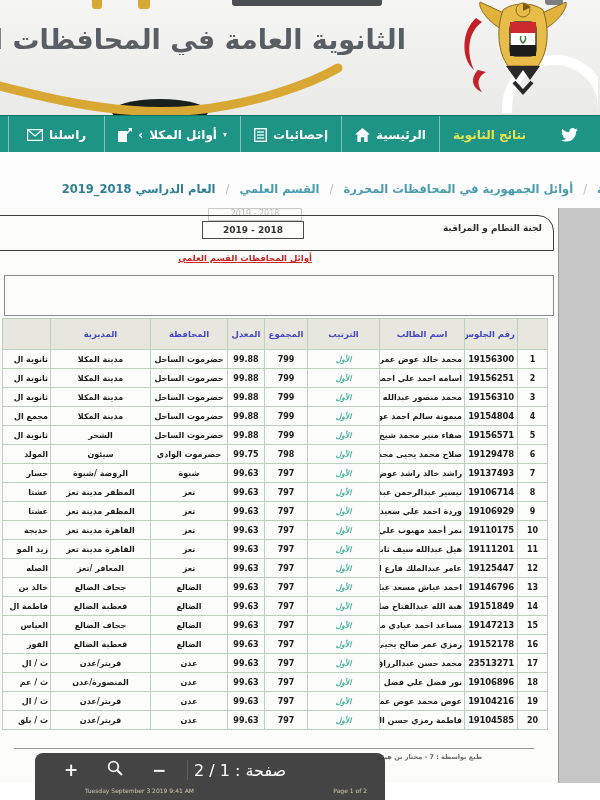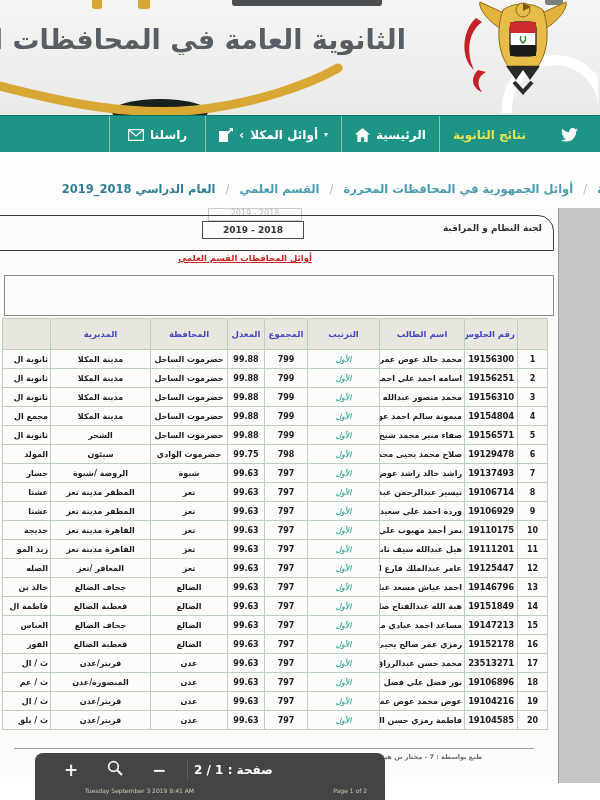--- a/index.html
+++ b/index.html
@@ -63,21 +63,21 @@
 
   .foot-line{position:absolute;left:14px;top:540px;width:520px;border-top:1px solid #9b9b9b;}
   .foot-print{position:absolute;right:76px;top:545px;direction:rtl;font-size:6.5px;color:#6b6b6b;font-weight:bold;}
 
   
   .toolbar{position:absolute;left:35px;top:753px;width:350px;height:60px;background:rgba(52,52,52,.92);
     border-radius:8px;color:#fff;}
   .tb-row{display:flex;align-items:center;height:34px;padding:0 14px;gap:0;}
   .tb-btn{width:44px;text-align:center;font-size:17px;font-weight:bold;color:#f2f2f2;cursor:pointer;line-height:34px;}
   .tb-div{width:1px;height:20px;background:#5d5d5d;margin:0 6px;}
-  .tb-page{direction:rtl;font-size:12px;font-weight:bold;margin-right:18px;letter-spacing:1px;}
+  .tb-page{direction:rtl;font-size:16px;font-weight:normal;margin-right:18px;letter-spacing:1px;}
   .tb-sub{display:flex;justify-content:space-between;padding:0 18px 0 50px;font-size:6px;color:rgba(235,230,200,.8);}
 
   .zoomglass{cursor:pointer;}
 </style>
 </head>
 <body>
 
 <div class="screen">
 
   <div class="banner">
@@ -118,20 +118,29 @@
       </svg>
     </div>
     <div class="nav-item active">
       <span>نتائج الثانوية</span>
     </div>
     <div class="nav-item">
       <svg width="15" height="14" viewBox="0 0 16 15">
         <path fill="#fff" d="M8,0 L16,7 H13.5 V15 H9.8 V10 H6.2 V15 H2.5 V7 H0 Z"></path>
       </svg>
       <span>الرئيسية</span>
+    </div>
+    <div class="nav-item">
+      <svg width="13" height="14" viewBox="0 0 13 14">
+        <rect x="0.7" y="0.7" width="11.6" height="12.6" fill="none" stroke="#fff" stroke-width="1.4"></rect>
+        <line x1="3" y1="4" x2="10" y2="4" stroke="#fff" stroke-width="1.3"></line>
+        <line x1="3" y1="7" x2="10" y2="7" stroke="#fff" stroke-width="1.3"></line>
+        <line x1="3" y1="10" x2="10" y2="10" stroke="#fff" stroke-width="1.3"></line>
+      </svg>
+      <span>إحصائيات</span>
     </div>
     <div class="nav-item" style="direction:ltr;">
       <svg width="14" height="14" viewBox="0 0 14 14">
         <path fill="#fff" d="M0,3 H9 V14 H0 Z"></path>
         <path fill="#fff" d="M10,0 H14 V4 L12.6,2.6 L8.5,6.7 L7.3,5.5 L11.4,1.4 Z"></path>
       </svg>
       <span>‹</span>
       <span>أوائل المكلا</span>
       <span class="caret">▾</span>
     </div>

